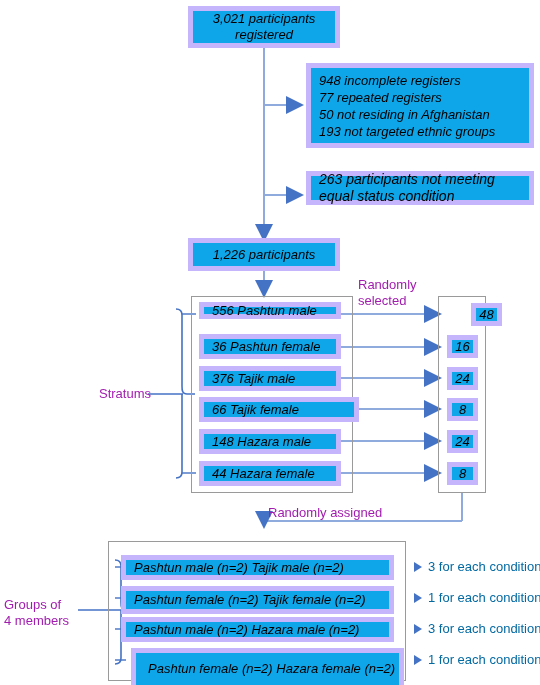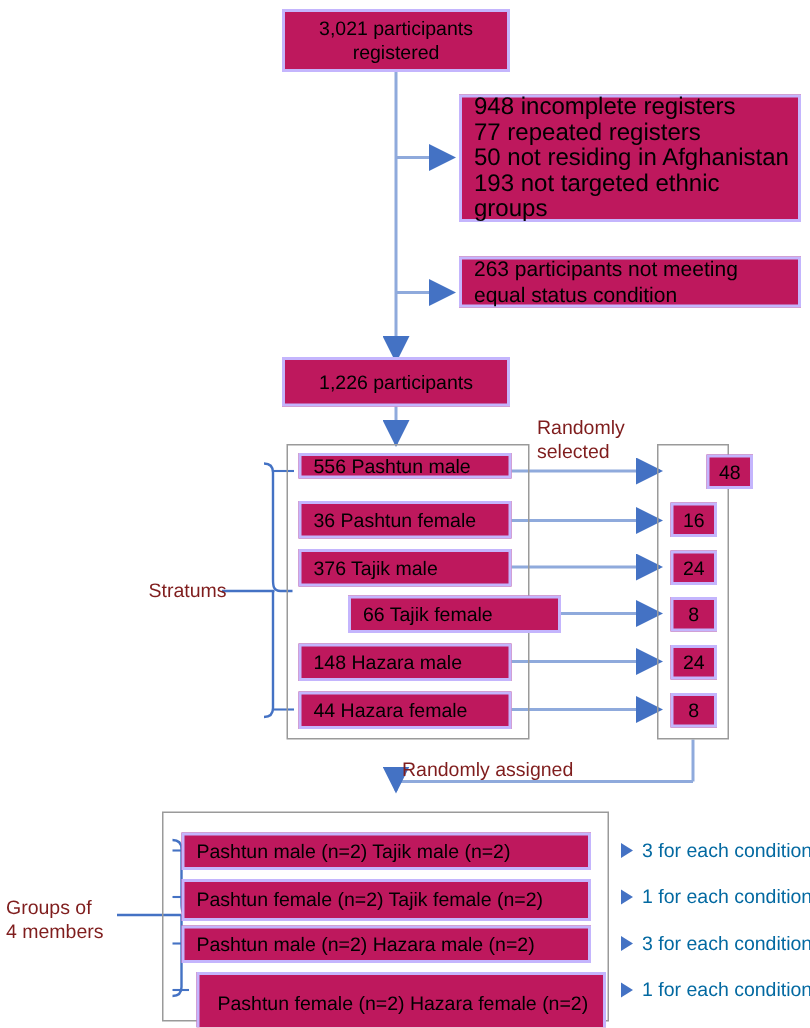--- a/index.html
+++ b/index.html
@@ -11,45 +11,46 @@
     position: relative;
     width: 540px;
     height: 685px;
     background: #ffffff;
     font-family: "Liberation Sans", sans-serif;
     overflow: hidden;
   }
   .box {
     position: absolute;
     box-sizing: border-box;
-    border: 2px solid #c4b5fd;
-    background: #be185d;
+    border: 5px solid #c4b5fd;
+    background: #0ea5e9;
     color: #000000;
     font-size: 13px;
     line-height: 16px;
     display: flex;
     align-items: center;
     justify-content: center;
     text-align: center;
     white-space: pre-line;
+    font-style: italic;
   }
   .box.left {
     justify-content: flex-start;
     text-align: left;
     padding-left: 8px;
   }
   .container {
     position: absolute;
     box-sizing: border-box;
     border: 1px solid #9a9a9a;
     background: transparent;
   }
   .bluetext {
     position: absolute;
-    color: #7f1d1d;
+    color: #a21caf;
     font-size: 13px;
     line-height: 16px;
     white-space: pre-line;
   }
   svg.overlay {
     position: absolute;
     left: 0;
     top: 0;
     width: 540px;
     height: 685px;
@@ -128,36 +129,36 @@
     <line x1="115" y1="660" x2="126" y2="660" stroke="#4472C4" stroke-width="1.4"></line>
 
     <line x1="182" y1="314" x2="196" y2="314" stroke="#4472C4" stroke-width="1.4"></line>
     <line x1="182" y1="473" x2="196" y2="473" stroke="#4472C4" stroke-width="1.4"></line>
     <line x1="148" y1="394" x2="183" y2="394" stroke="#4472C4" stroke-width="1.6"></line>
   </svg>
 
   <div class="box" style="left:188px; top:6px; width:152px; height:42px;">3,021 participants
 registered</div>
 
-  <div class="box left" style="left:306px; top:63px; width:228px; height:85px; font-size:16px; line-height:17px;">948 incomplete registers
+  <div class="box left" style="left:306px; top:63px; width:228px; height:85px; font-size:13px; line-height:17px;">948 incomplete registers
 77 repeated registers
 50 not residing in Afghanistan
 193 not targeted ethnic groups</div>
 
   <div class="box left" style="left:306px; top:171px; width:228px; height:34px; font-size:14px; line-height:17px;">263 participants not meeting
 equal status condition</div>
 
   <div class="box" style="left:188px; top:238px; width:152px; height:33px;">1,226 participants</div>
 
   <div class="container" style="left:191px; top:296px; width:162px; height:197px;"></div>
 
   <div class="box left" style="left:199px; top:302px; width:142px; height:17px;">556 Pashtun male</div>
   <div class="box left" style="left:199px; top:334px; width:142px; height:25px;">36 Pashtun female</div>
   <div class="box left" style="left:199px; top:366px; width:142px; height:25px;">376 Tajik male</div>
-  <div class="box left" style="left:199px; top:397px; width:142px; height:25px;margin-left:33px;">66 Tajik female</div>
+  <div class="box left" style="left:199px; top:397px; width:160px; height:25px;">66 Tajik female</div>
   <div class="box left" style="left:199px; top:429px; width:142px; height:25px;">148 Hazara male</div>
   <div class="box left" style="left:199px; top:461px; width:142px; height:25px;">44 Hazara female</div>
 
   <div class="container" style="left:438px; top:296px; width:48px; height:197px;"></div>
 
   <div class="box" style="left:447px; top:303px; width:31px; height:23px;margin-left:24px;">48</div>
   <div class="box" style="left:447px; top:335px; width:31px; height:23px;">16</div>
   <div class="box" style="left:447px; top:367px; width:31px; height:23px;">24</div>
   <div class="box" style="left:447px; top:398px; width:31px; height:23px;">8</div>
   <div class="box" style="left:447px; top:430px; width:31px; height:23px;">24</div>

